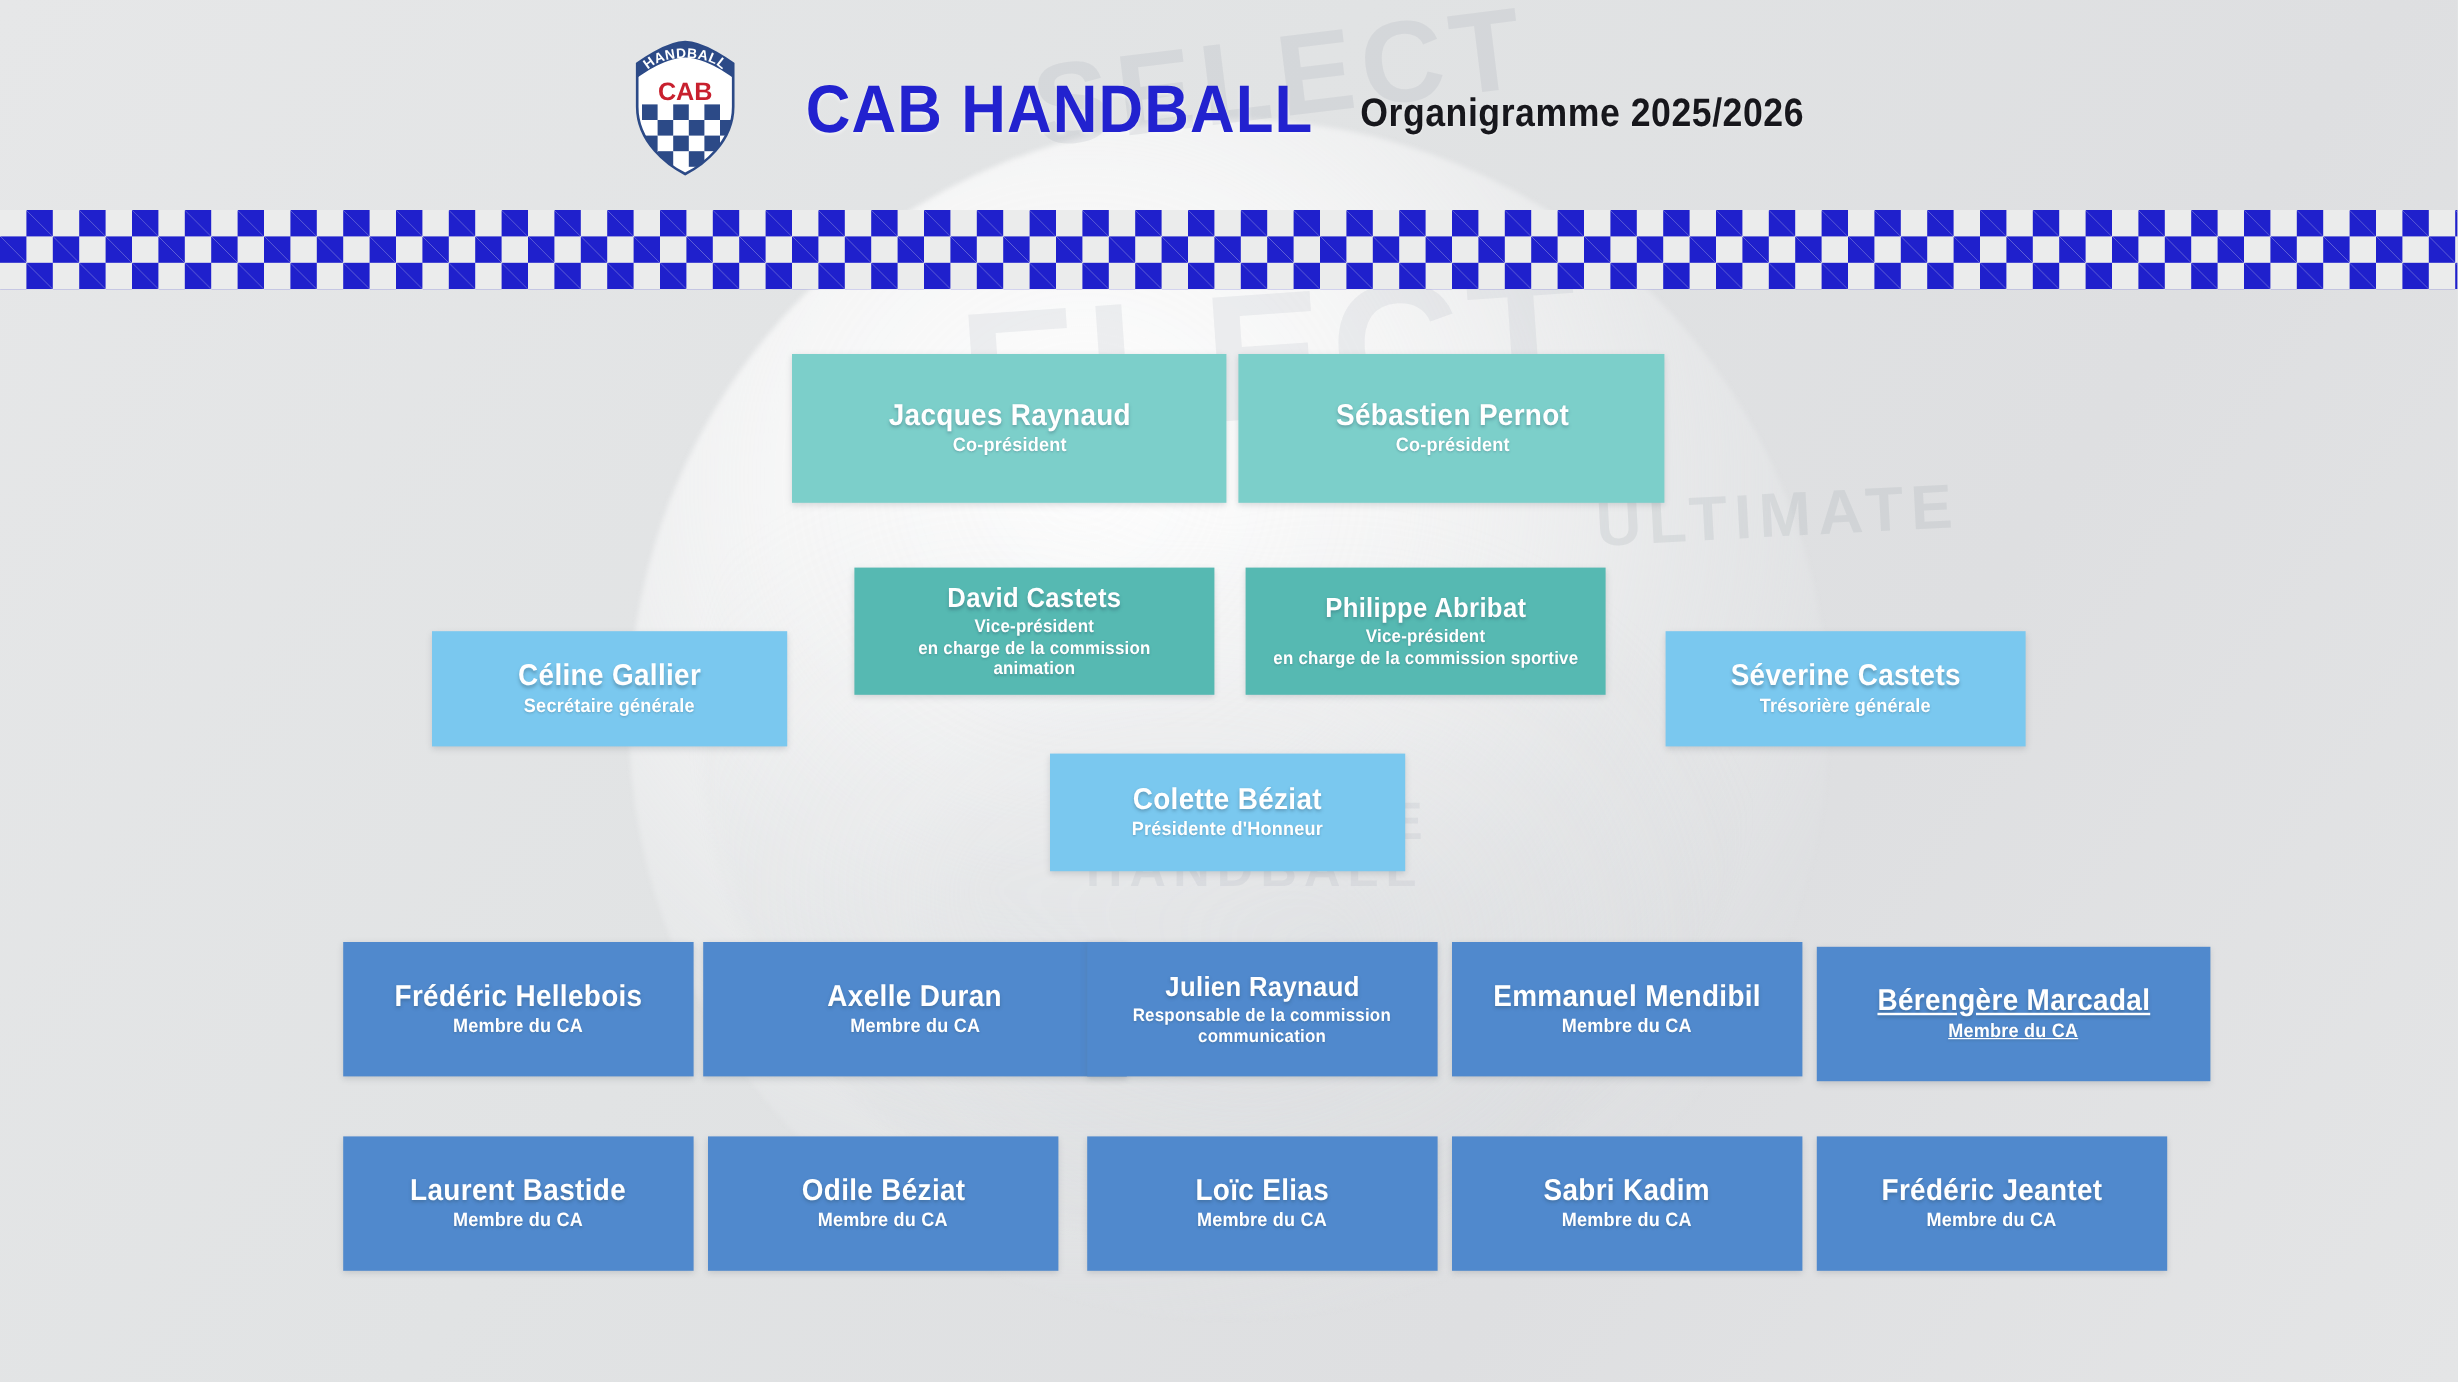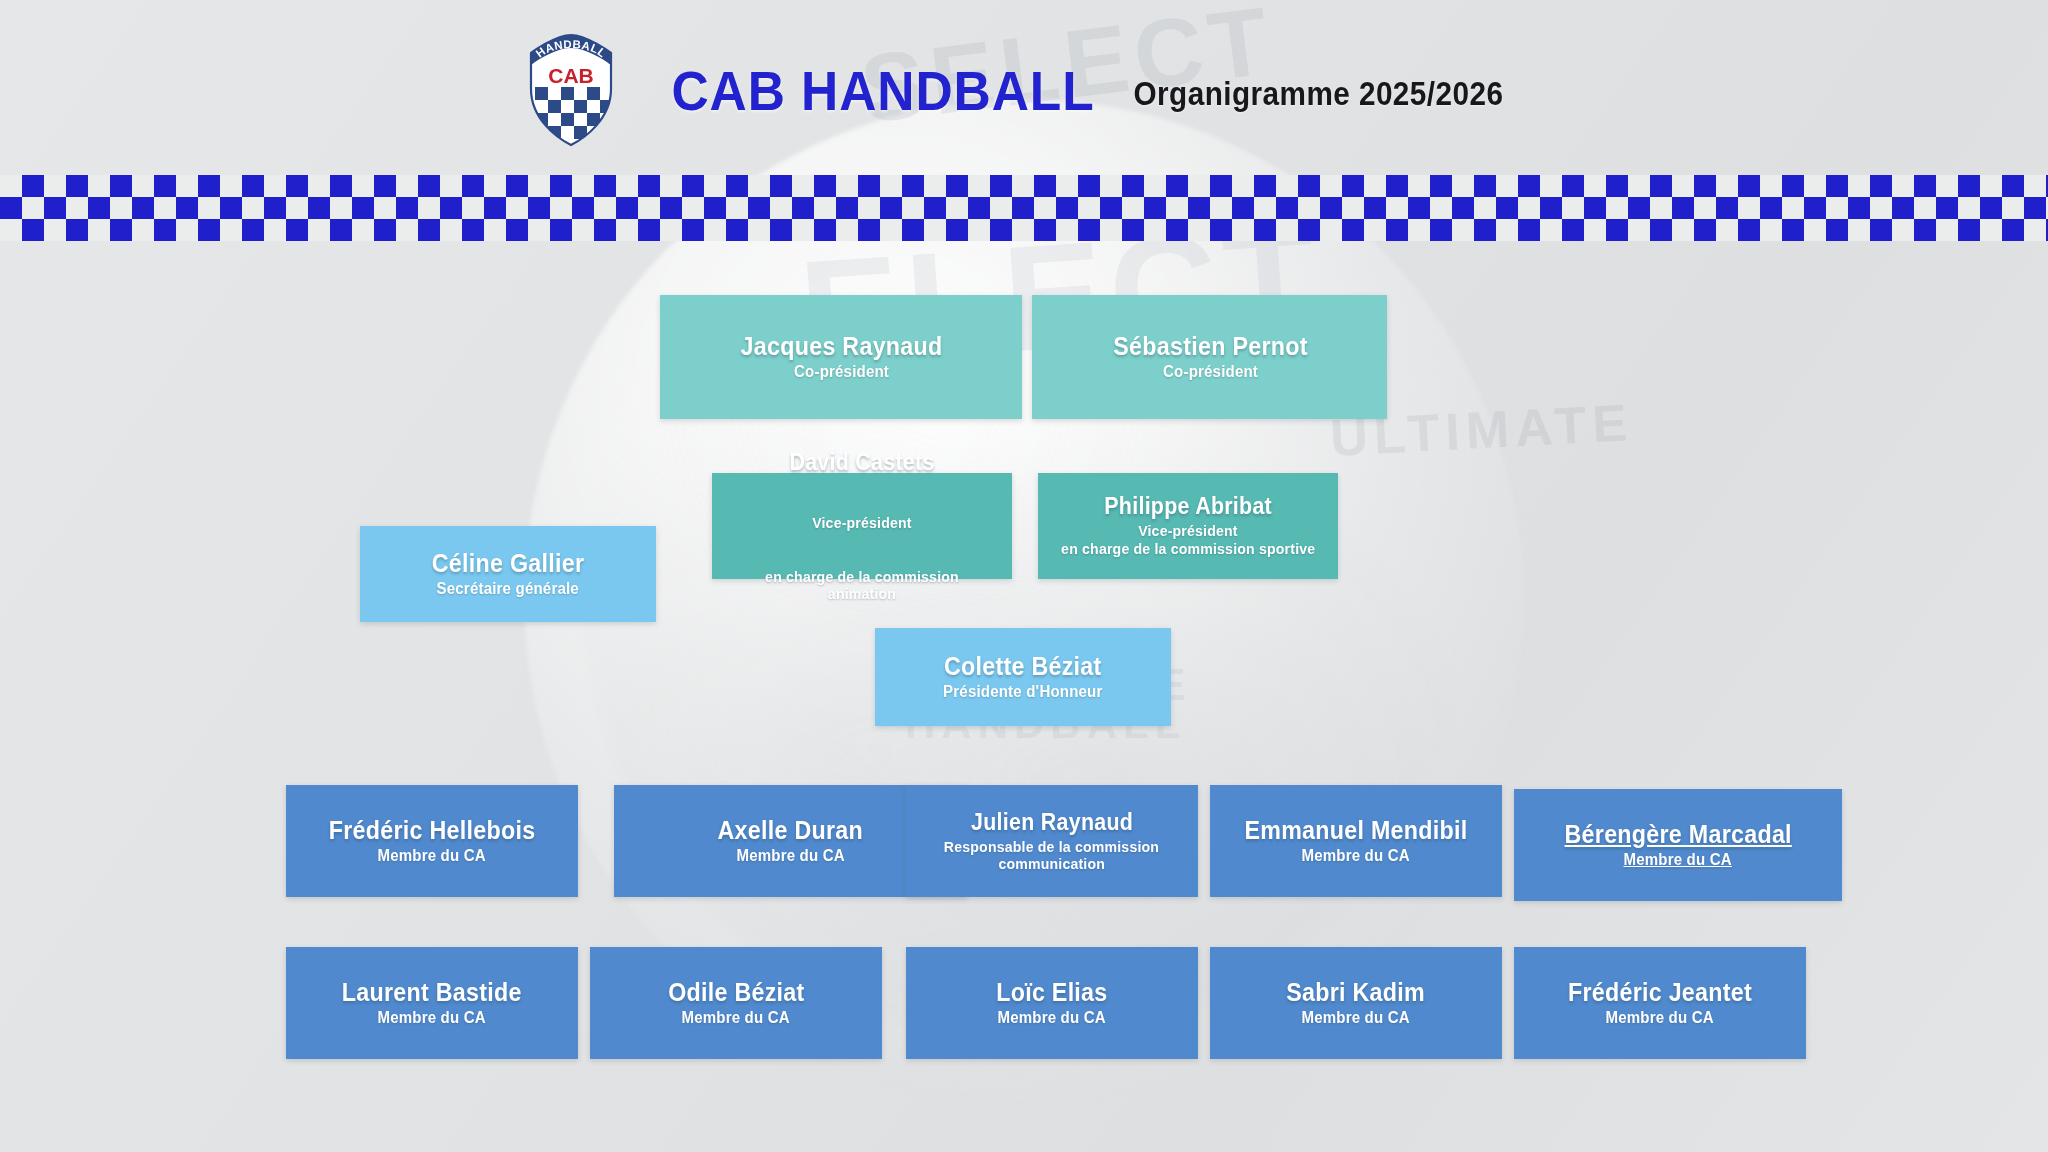--- a/index.html
+++ b/index.html
@@ -241,49 +241,53 @@
   <div class="node tier-pres" style="left:660px; top:54px; width:362px; height:124px;">
     <div class="nm">Jacques Raynaud</div>
     <div class="rl">Co-président</div>
   </div>
 
   <div class="node tier-pres" style="left:1032px; top:54px; width:355px; height:124px;">
     <div class="nm">Sébastien Pernot</div>
     <div class="rl">Co-président</div>
   </div>
 
-  <div class="node tier-vice small" style="left:712px; top:232px; width:300px; height:106px;gap:36px;">
+  <div class="node tier-vice small" style="left:712px; top:232px; width:300px; height:106px;">
     <div class="nm">David Castets</div>
     <div class="rl">Vice-président</div>
     <div class="rl" style="margin-top:1px;">en charge de la commission animation</div>
   </div>
 
   <div class="node tier-vice small" style="left:1038px; top:232px; width:300px; height:106px;">
     <div class="nm">Philippe Abribat</div>
     <div class="rl">Vice-président</div>
     <div class="rl" style="margin-top:1px;">en charge de la commission sportive</div>
   </div>
 
   <div class="node tier-office" style="left:360px; top:285px; width:296px; height:96px;">
     <div class="nm">Céline Gallier</div>
     <div class="rl">Secrétaire générale</div>
   </div>
 
+  <div class="node tier-office" style="left:1388px; top:285px; width:300px; height:96px;">
+    <div class="nm">Séverine Castets</div>
+    <div class="rl">Trésorière générale</div>
+  </div>
 
   <div class="node tier-office" style="left:875px; top:387px; width:296px; height:98px;">
     <div class="nm">Colette Béziat</div>
     <div class="rl">Présidente d'Honneur</div>
   </div>
 
   <div class="node tier-member" style="left:258px; top:544px; width:292px; height:112px;">
     <div class="nm">Frédéric Hellebois</div>
     <div class="rl">Membre du CA</div>
   </div>
 
-  <div class="node tier-member" style="left:586px; top:544px; width:353px; height:112px;">
+  <div class="node tier-member" style="left:558px; top:544px; width:353px; height:112px;">
     <div class="nm">Axelle Duran</div>
     <div class="rl">Membre du CA</div>
   </div>
 
   <div class="node tier-member small" style="left:878px; top:544px; width:292px; height:112px;align-items:center;">
     <div class="nm">Julien Raynaud</div>
     <div class="rl">Responsable de la commission</div>
     <div class="rl" style="margin-top:0;">communication</div>
   </div>
 

